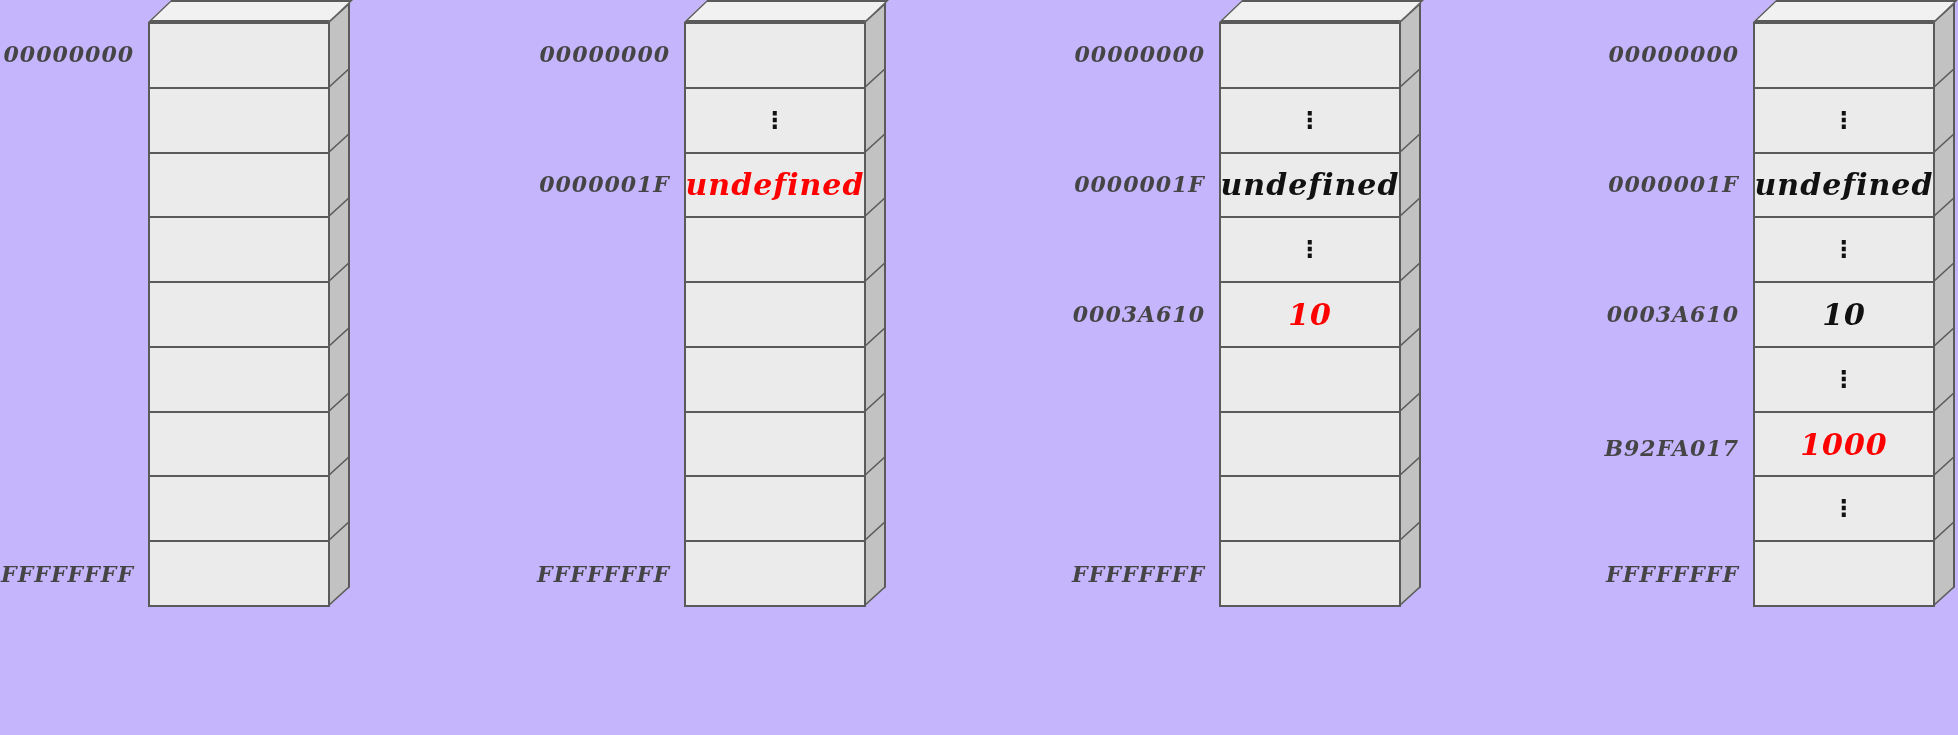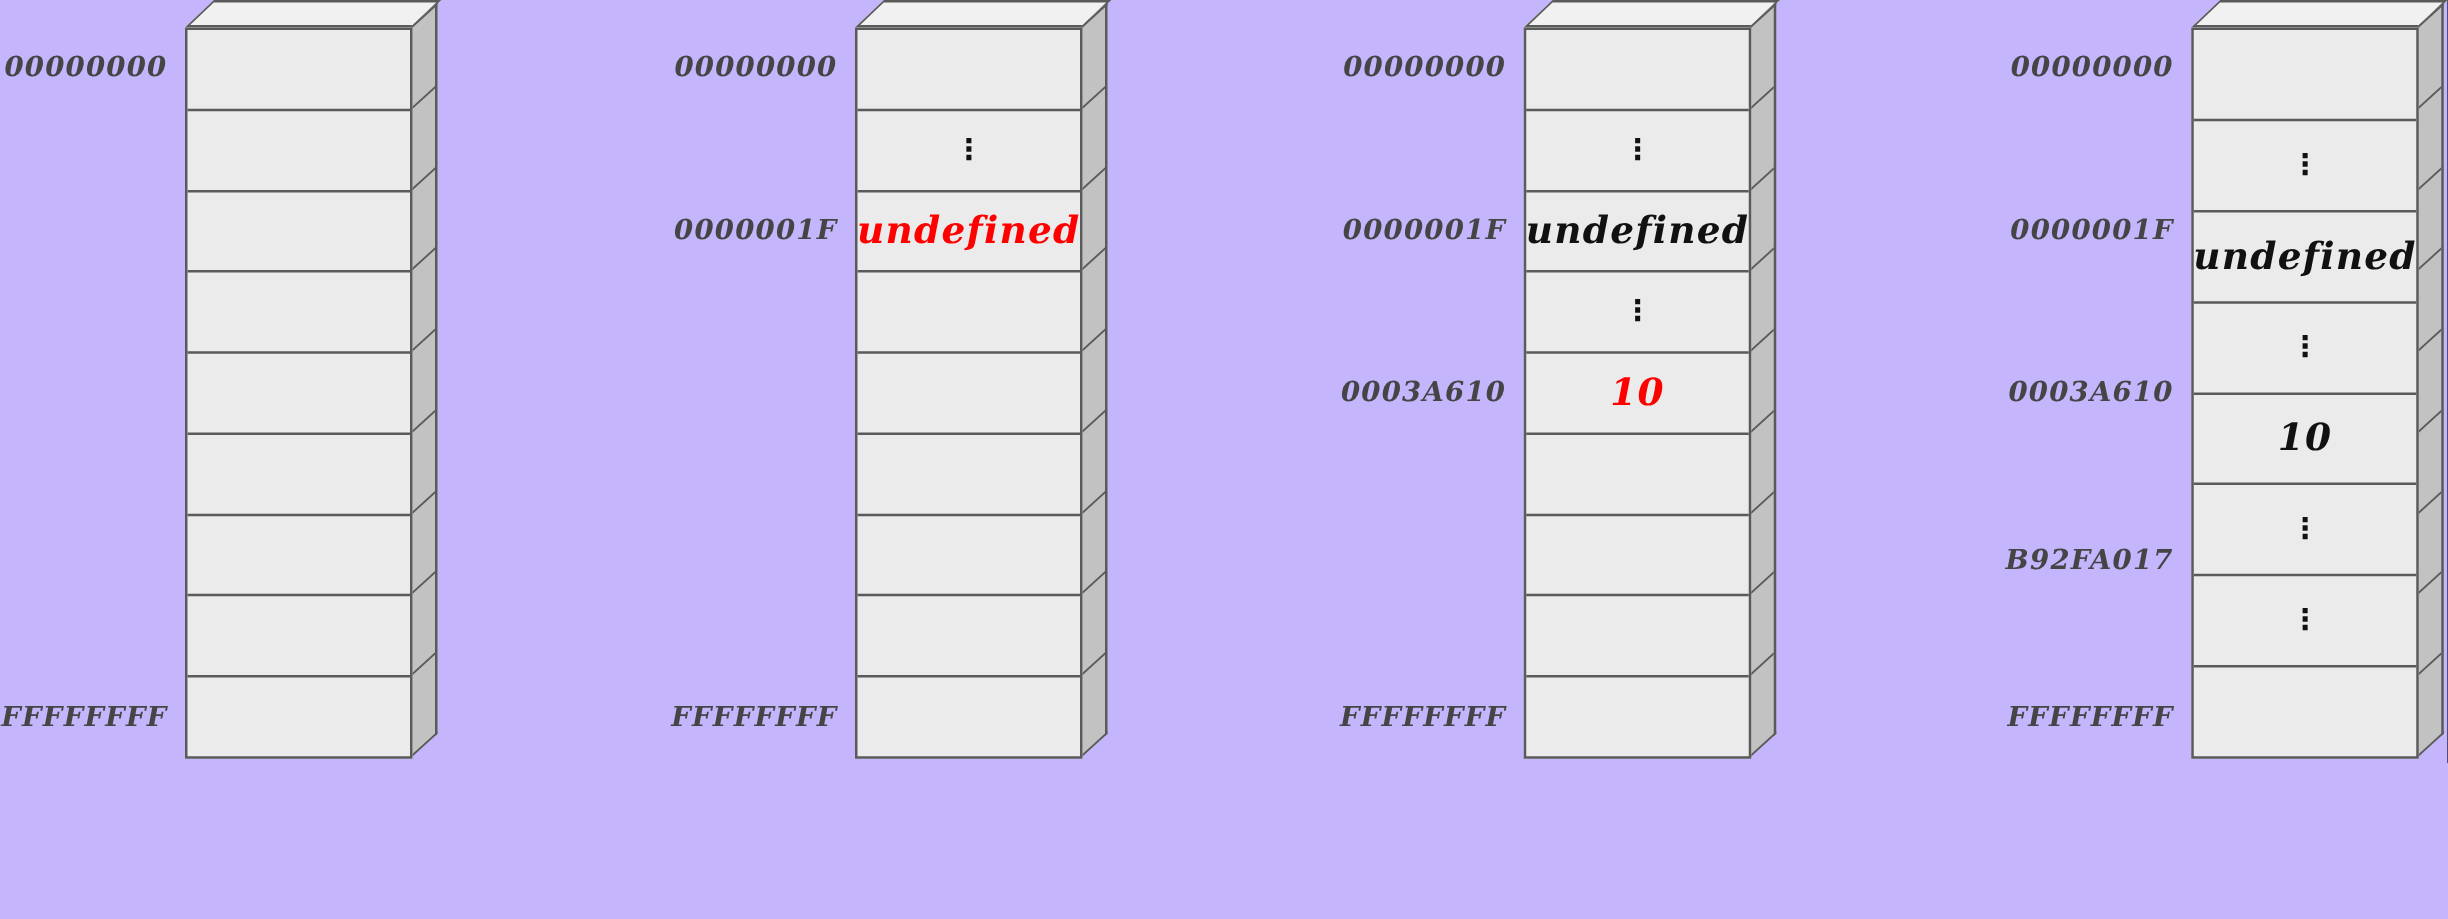--- a/index.html
+++ b/index.html
@@ -196,18 +196,21 @@
         <div class="cell">
           <div class="dots">⋮</div>
         </div>
         <div class="cell">
           <div class="val">10</div>
         </div>
         <div class="cell">
           <div class="dots">⋮</div>
         </div>
         <div class="cell">
+          <div class="val hl">1000</div>
+        </div>
+        <div class="cell">
           <div class="dots">⋮</div>
         </div>
         <div class="cell"></div>
       </div>
     </div>
   </div>
 
 </body></html>

